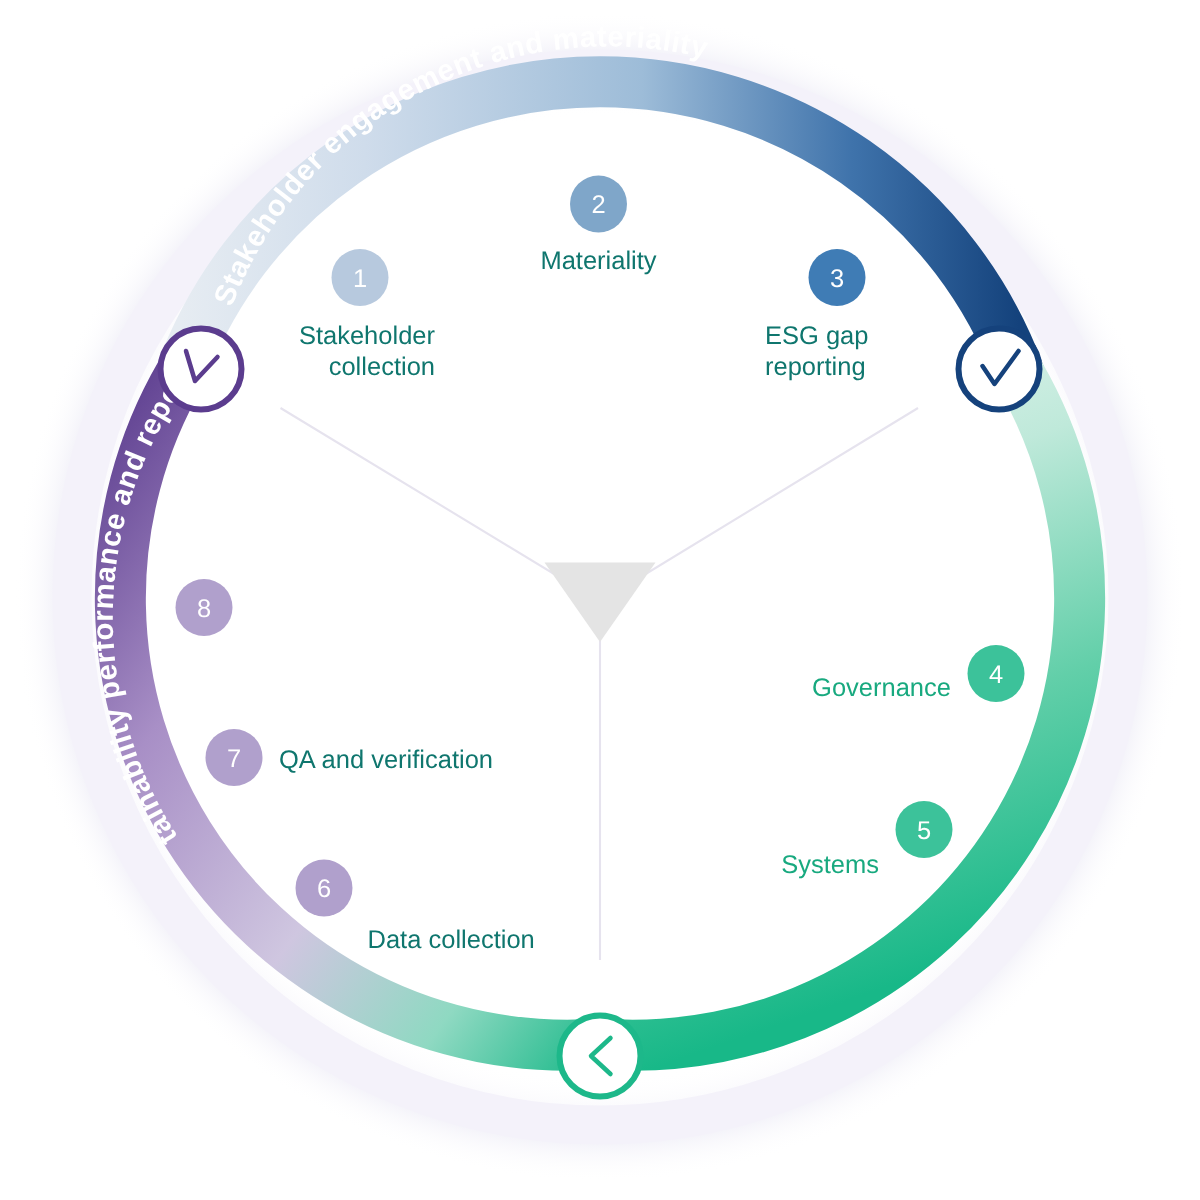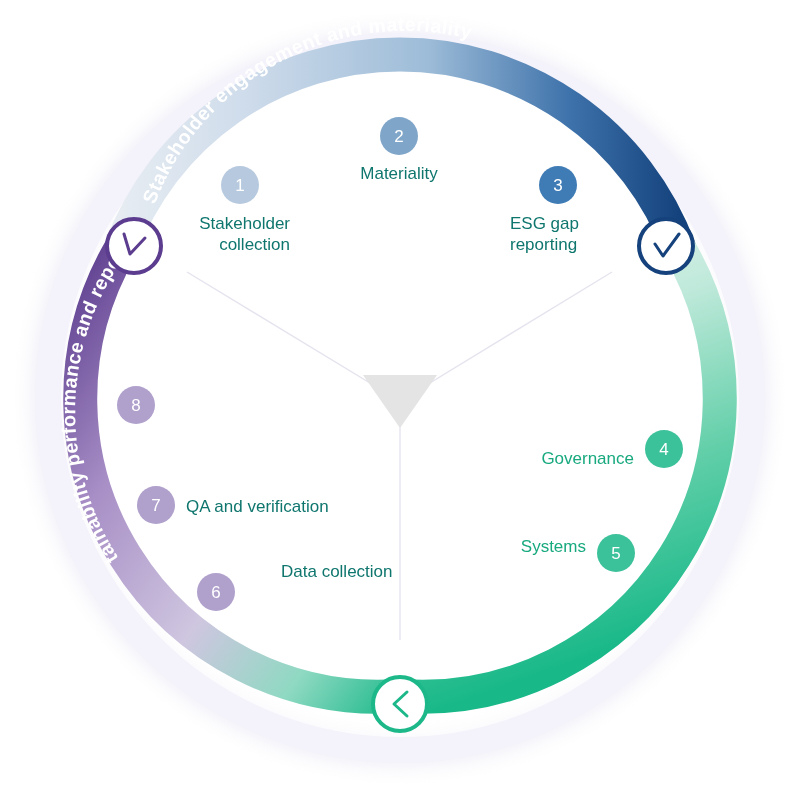--- a/index.html
+++ b/index.html
@@ -166,20 +166,20 @@
   <div class="label-text label-right" style="left:130px; top:213px; width:160px;">Stakeholder
 collection</div>
 
   <div class="label-text label-center" style="left:324px; top:163px; width:150px;">Materiality</div>
 
   <div class="label-text label-left" style="left:510px; top:213px; width:160px;">ESG gap
 reporting</div>
 
   <div class="label-text label-right teal-text" style="left:458px; top:438px; width:176px;margin-top:10px;">Governance</div>
 
-  <div class="label-text label-right teal-text" style="left:430px; top:536px; width:156px;">Systems</div>
+  <div class="label-text label-right teal-text" style="left:430px; top:566px; width:156px;">Systems</div>
 
-  <div class="label-text label-left" style="left:245px; top:561px; width:230px;margin-left:36px;">Data collection</div>
+  <div class="label-text label-left" style="left:245px; top:616px; width:230px;">Data collection</div>
 
   <div class="label-text label-left" style="left:186px; top:496px; width:250px;">QA and verification</div>
 
 
 </div>
 
 </body></html>

